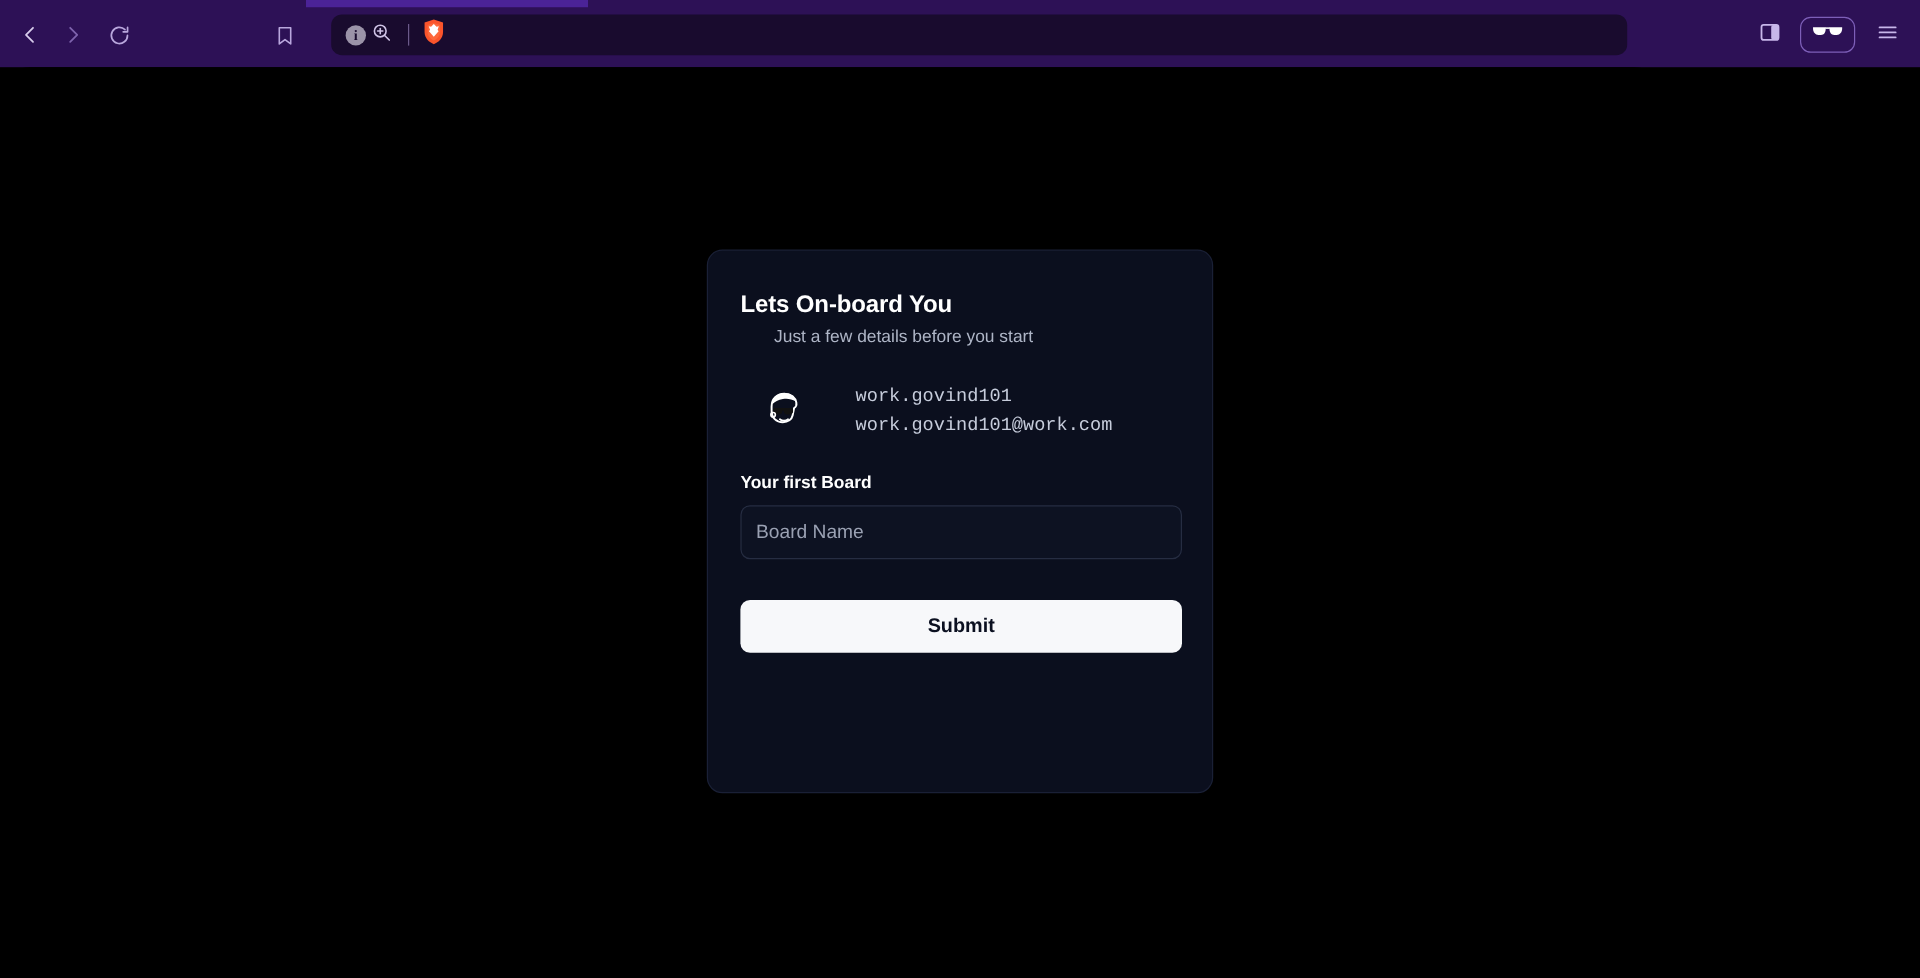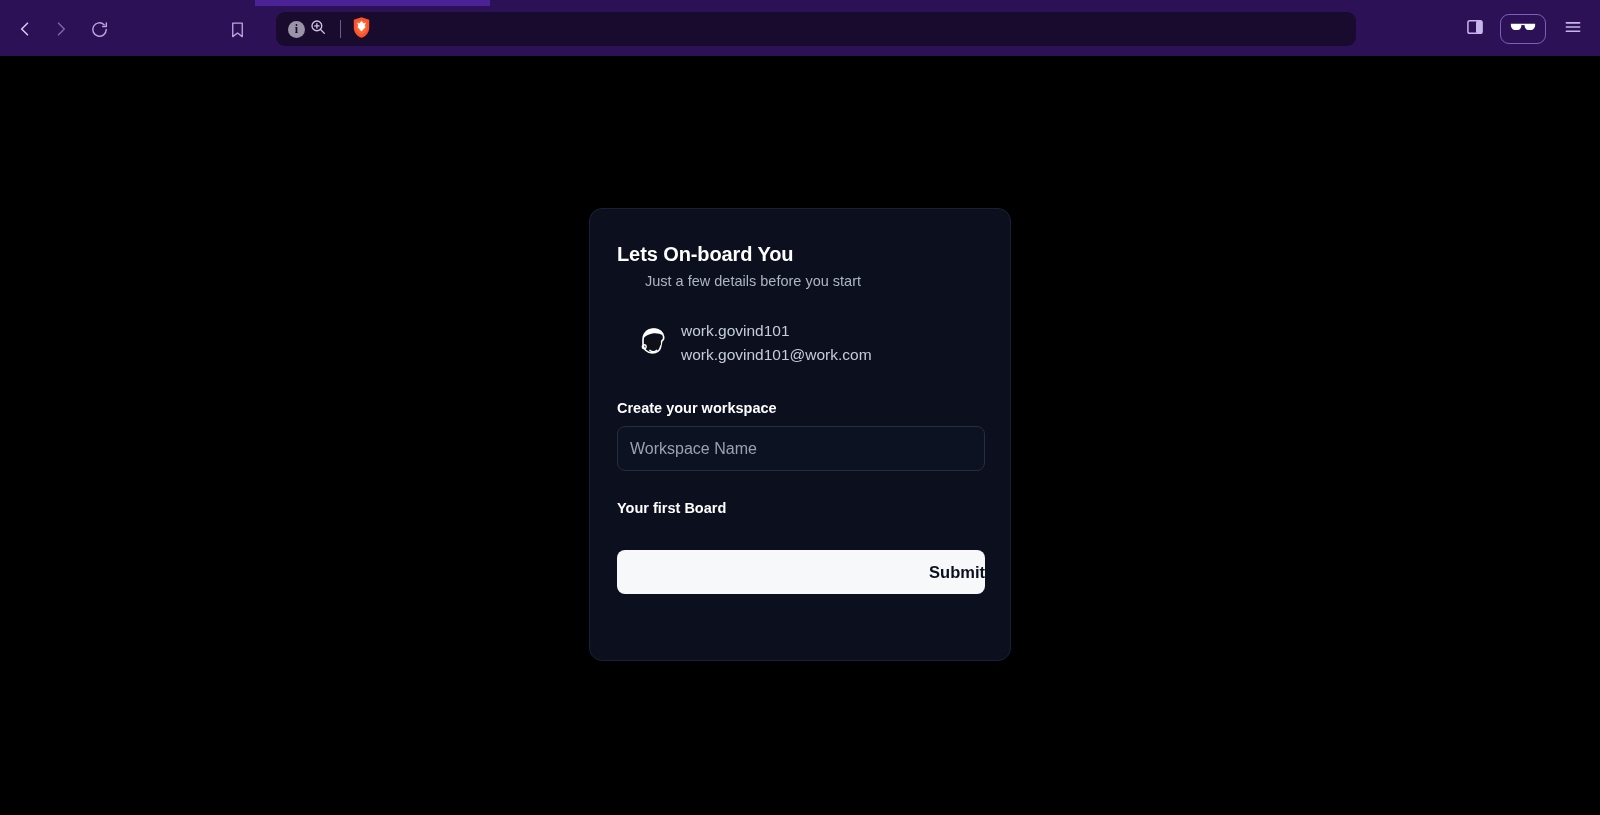--- a/index.html
+++ b/index.html
@@ -169,22 +169,23 @@
   }
   .avatar {
     width: 40px;
     height: 40px;
     flex: none;
     display: flex;
     align-items: center;
     justify-content: center;
   }
   .user-meta {
-    margin-left: 8px;
+    margin-left: 40px;
     line-height: 1.52;
+    font-family: Liberation Mono, monospace;
   }
   .user-name, .user-email {
     font-size: 15.5px;
     color: #c6ccdb;
     white-space: nowrap;
   }
 
   .field-group { margin-top: 34px; }
   .field-group.second { margin-top: 29px; }
 
@@ -215,21 +216,20 @@
     width: 368px;
     height: 44px;
     background: #f7f8fa;
     border: none;
     border-radius: 8px;
     color: #0b1020;
     font-size: 16.5px;
     font-weight: bold;
     font-family: "Liberation Sans", sans-serif;
     cursor: pointer;
-    text-align: right;
   }
 </style>
 </head>
 <body>
 
 <div class="browser-chrome">
 
   <div class="tabstrip-sliver"></div>
 
   <div class="toolbar">
@@ -347,24 +347,21 @@
             <circle cx="18" cy="41" r="3" fill="none" stroke="#ffffff" stroke-width="2.2"></circle>
           </svg>
         </span>
       </div>
       <div class="user-meta">
         <div class="user-name">work.govind101</div>
         <div class="user-email">work.govind101@work.com</div>
       </div>
     </div>
 
-    <div class="field-group">
-      <div class="field-label">Create your workspace</div>
-      <input class="text-input" type="text" placeholder="Workspace Name" style="">
-    </div>
 
     <div class="field-group second">
       <div class="field-label">Your first Board</div>
+      <input class="text-input" type="text" placeholder="Board Name" style="">
     </div>
 
     <button class="submit-btn">Submit</button>
   </div>
 </div>
 
 </body></html>

